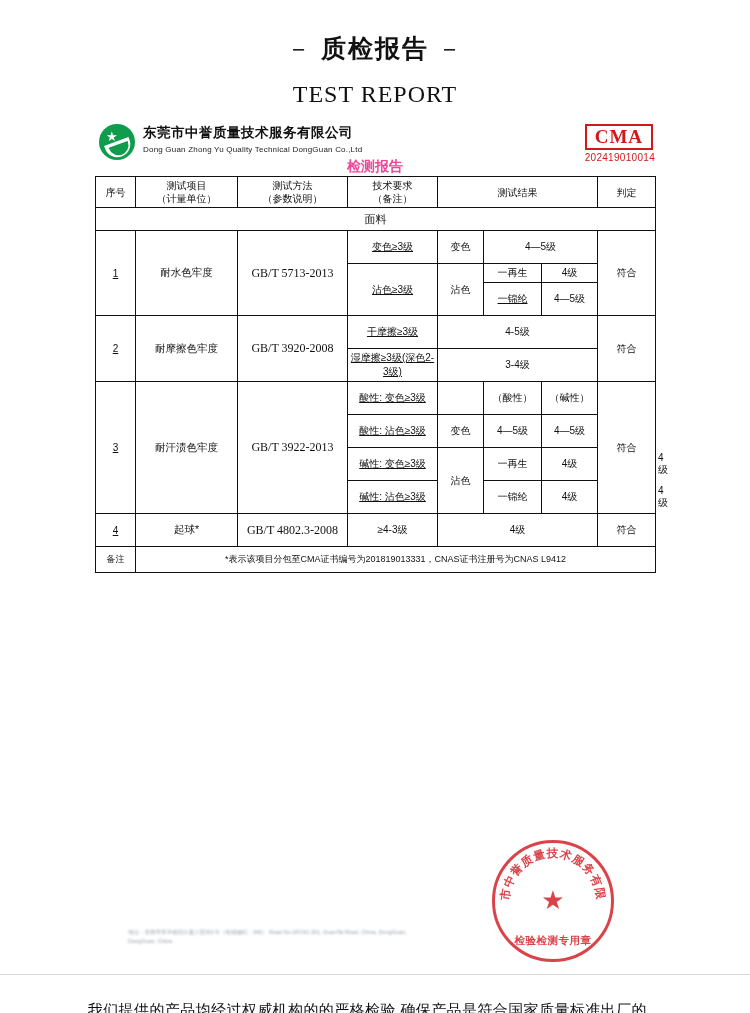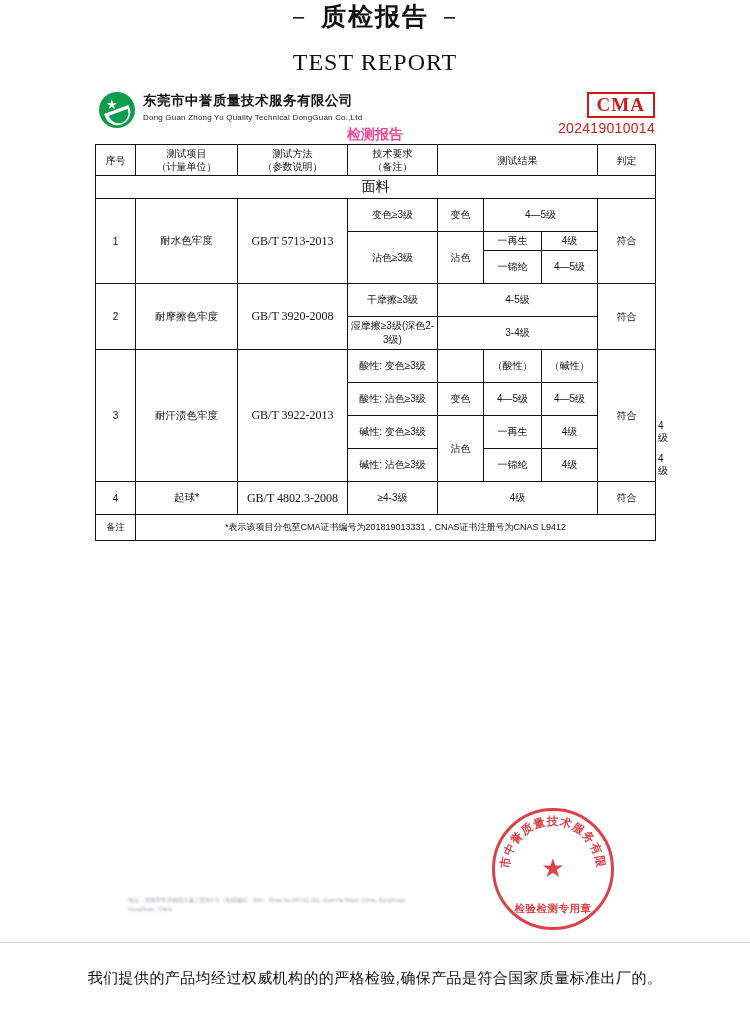--- a/index.html
+++ b/index.html
@@ -20,20 +20,21 @@
     height: 1013px;
     position: relative;
   }
 
   
   .title-zh {
     text-align: center;
     font-size: 25px;
     font-weight: bold;
     letter-spacing: 2px;
+    margin-top: 32px;
     color: #111;
   }
   .title-zh .dash {
     font-weight: normal;
     padding: 0 8px;
   }
   .title-en {
     text-align: center;
     font-family: "Liberation Serif", serif;
     font-size: 24px;
@@ -106,36 +107,36 @@
     font-size: 8px;
     color: #222;
     letter-spacing: 0.2px;
     margin-top: 3px;
   }
 
   .cma {
     position: absolute;
     right: 0px;
     top: 0px;
-    text-align: right;
+    text-align: left;
   }
   .cma-box {
     border: 2px solid #d01a1a;
     color: #d01a1a;
     font-family: "Liberation Serif", serif;
     font-weight: bold;
     font-size: 19px;
     letter-spacing: 1px;
     padding: 0 8px 1px 8px;
     line-height: 21px;
     display: inline-block;
   }
   .cma-no {
     color: #d01a1a;
-    font-size: 14px;
+    font-size: 10px;
     margin-top: 2px;
     letter-spacing: 0.3px;
   }
 
   .doc-title {
     text-align: center;
     font-size: 14px;
     font-weight: bold;
     color: #ec4899;
     margin-top: -8px;
@@ -184,24 +185,24 @@
     font-weight: normal;
   }
   .hdr td {
     font-size: 10px;
     line-height: 13px;
     padding: 3px 1px;
   }
   .section-row td {
     text-align: left;
     padding-left: 6px;
-    font-size: 14px;
+    font-size: 11px;
     height: 18px;
   }
-  .tall { height: 28px; }
+  .tall { height: 28px; text-decoration: underline; }
   .item-name { font-size: 10.5px; }
   .method { font-family: "Liberation Serif", serif; font-size: 12px; }
   .note-row td {
     text-align: left;
     padding: 7px 6px;
     font-size: 9px;
     line-height: 15px;
   }
   .note-label {
     text-align: center !important;

